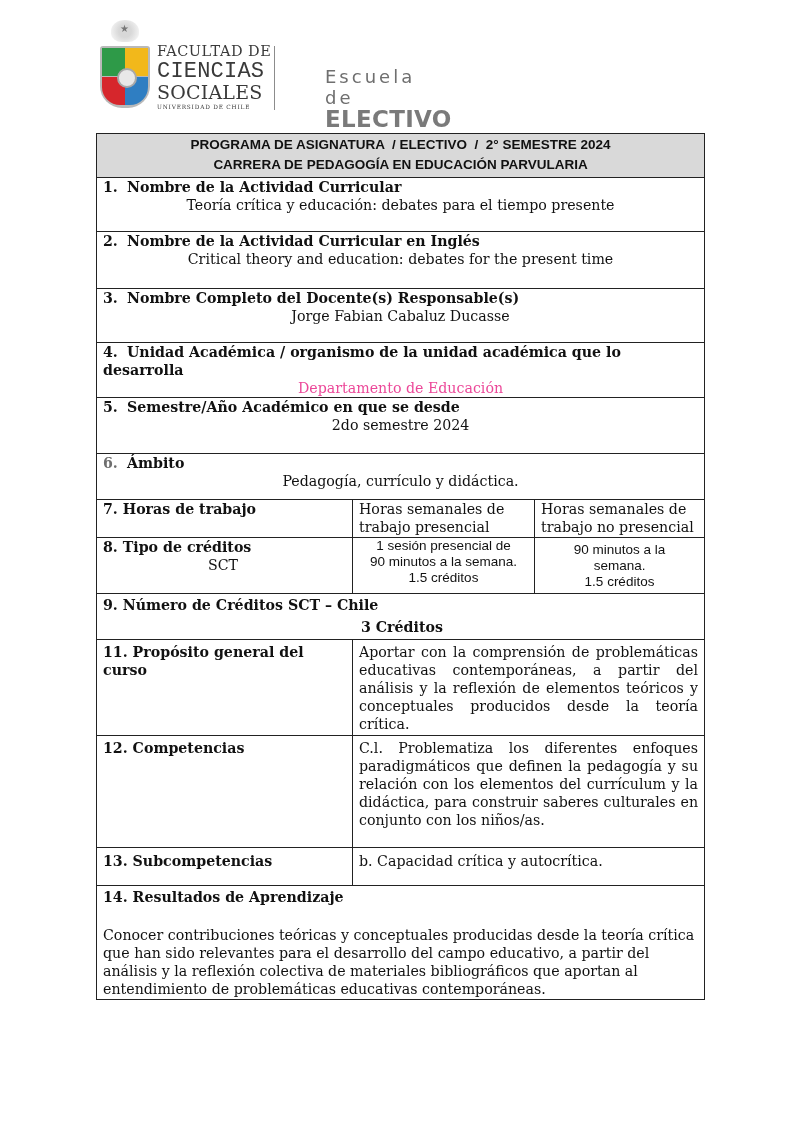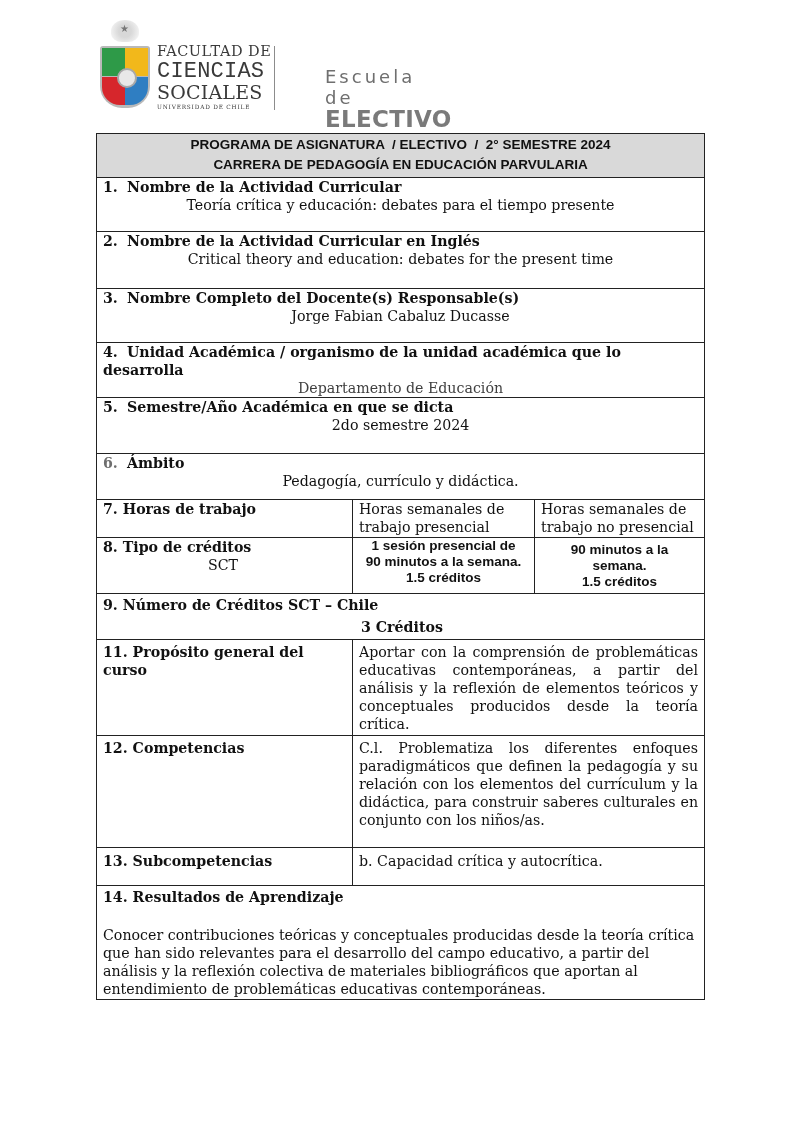--- a/index.html
+++ b/index.html
@@ -31,22 +31,22 @@
   .esc .e2 { font-size: 23px; font-weight: bold; margin-top: -2px; letter-spacing: 0.3px; color: #7a7a7a; }
 
   .prog { position: absolute; left: 96px; top: 133px; width: 608px; border-collapse: collapse; table-layout: fixed; border-radius: 10px; }
   .prog td { border: 1.3px solid #222; vertical-align: top; padding: 0 6px; font-size: 14.2px; line-height: 18px; }
   .hdr { background: #d9d9d9; text-align: center; font-family: "Liberation Sans", sans-serif; font-weight: bold;
          font-size: 13.5px !important; line-height: 20px !important; padding-top: 1px !important; }
   .lbl { font-weight: bold; }
   .num { display: inline-block; width: 24px; }
   .num.gray { color: #6e6e6e; }
   .center { text-align: center; }
-  .gray-text { color: #404040; }
-  .sans { font-family: "Liberation Sans", sans-serif; font-size: 13.5px !important; line-height: 16px !important; text-align: center; font-weight: bold; }
+  .gray-text { color: #ec4899; }
+  .sans { font-family: "Liberation Sans", sans-serif; font-size: 13.5px !important; line-height: 16px !important; text-align: center; }
   .just { text-align: justify; margin-top: 26px; }
 </style>
 </head>
 <body>
 
 <div class="logo">
   <div class="shield-wrap">
     <div class="seal">
         <span>★</span>
       </div>
@@ -109,21 +109,21 @@
 
   <tr style="height:42px">
     <td colspan="3">
       <div class="lbl"><span class="num">4.</span><span>Unidad Académica / organismo de la unidad académica que lo desarrolla</span></div>
       <div class="center gray-text">Departamento de Educación</div>
     </td>
   </tr>
 
   <tr style="height:56px">
     <td colspan="3">
-      <div class="lbl"><span class="num">5.</span><span>Semestre/Año Académica en que se dicta</span></div>
+      <div class="lbl"><span class="num">5.</span><span>Semestre/Año Académico en que se desde</span></div>
       <div class="center">2do semestre 2024</div>
     </td>
   </tr>
 
   <tr style="height:46px">
     <td colspan="3">
       <div class="lbl"><span class="num gray">6.</span><span>Ámbito</span></div>
       <div class="center">Pedagogía, currículo y didáctica.</div>
     </td>
   </tr>

